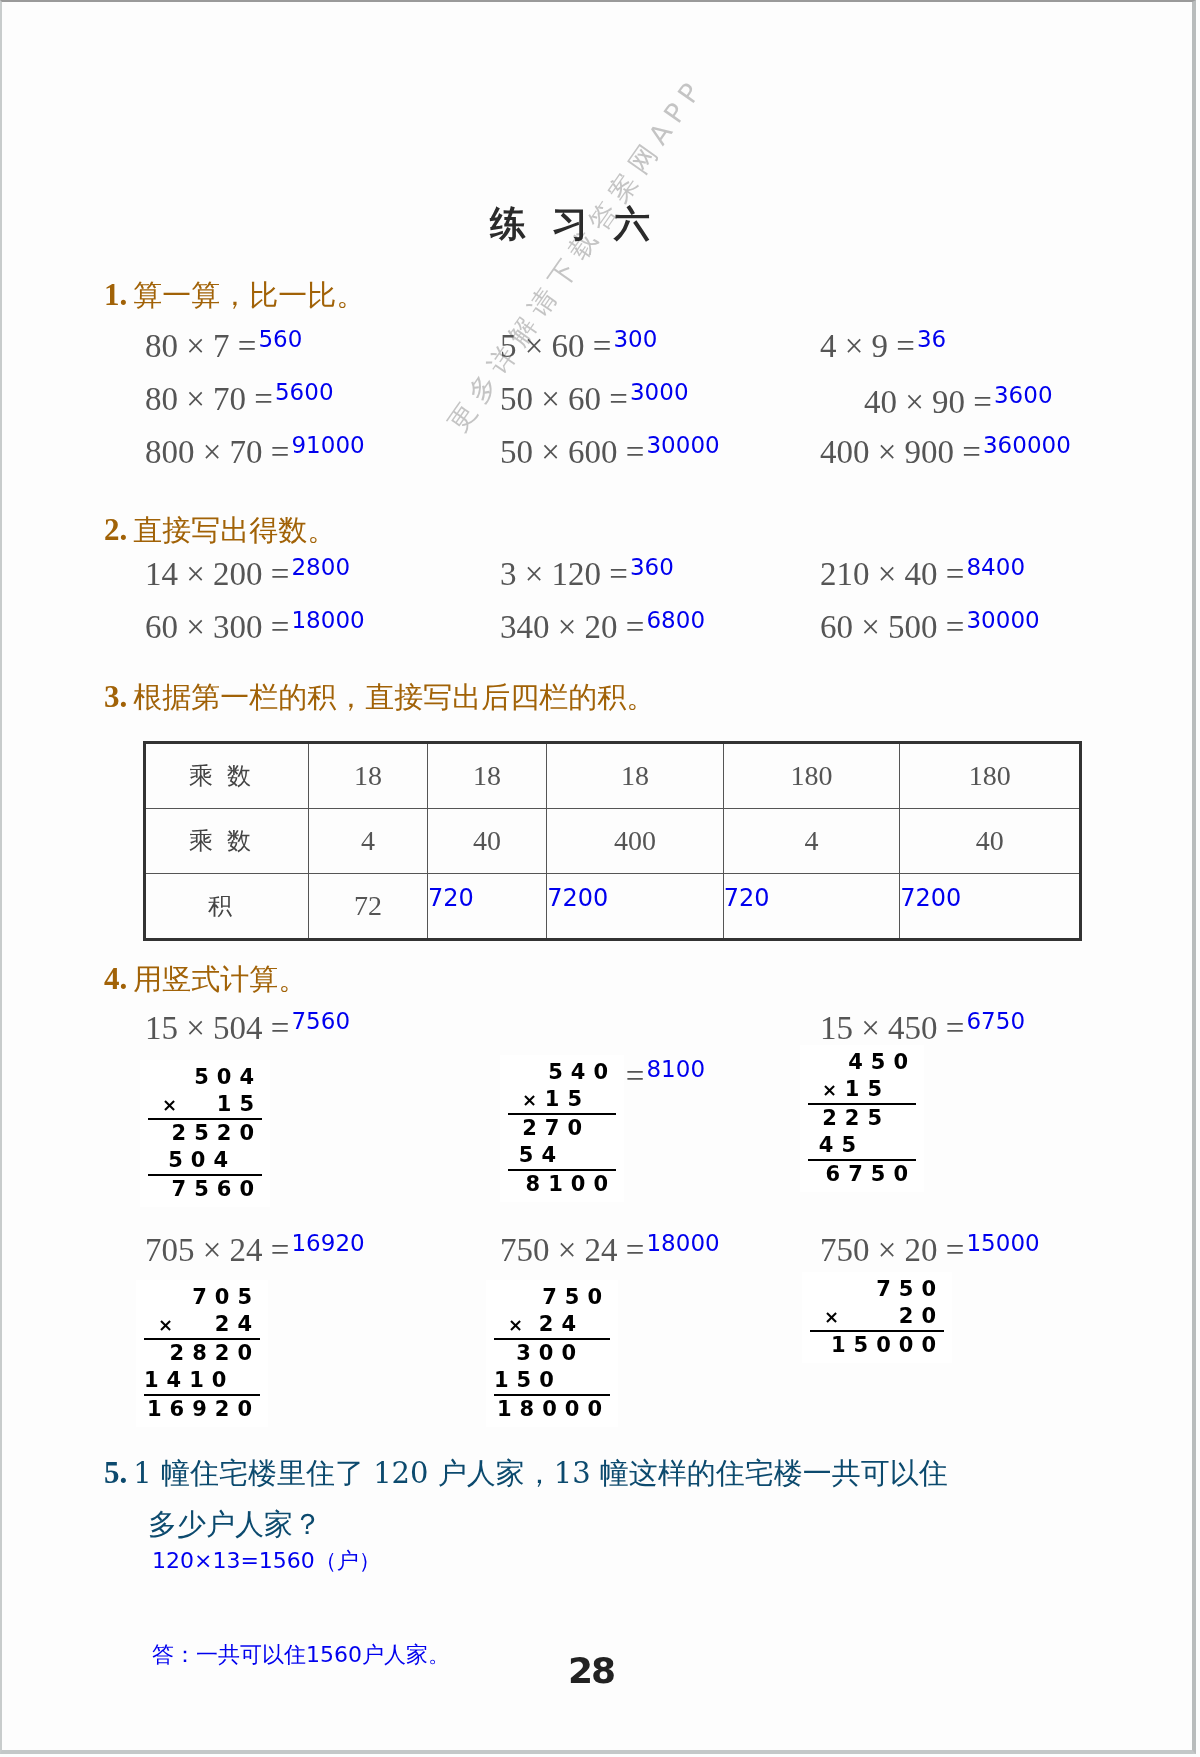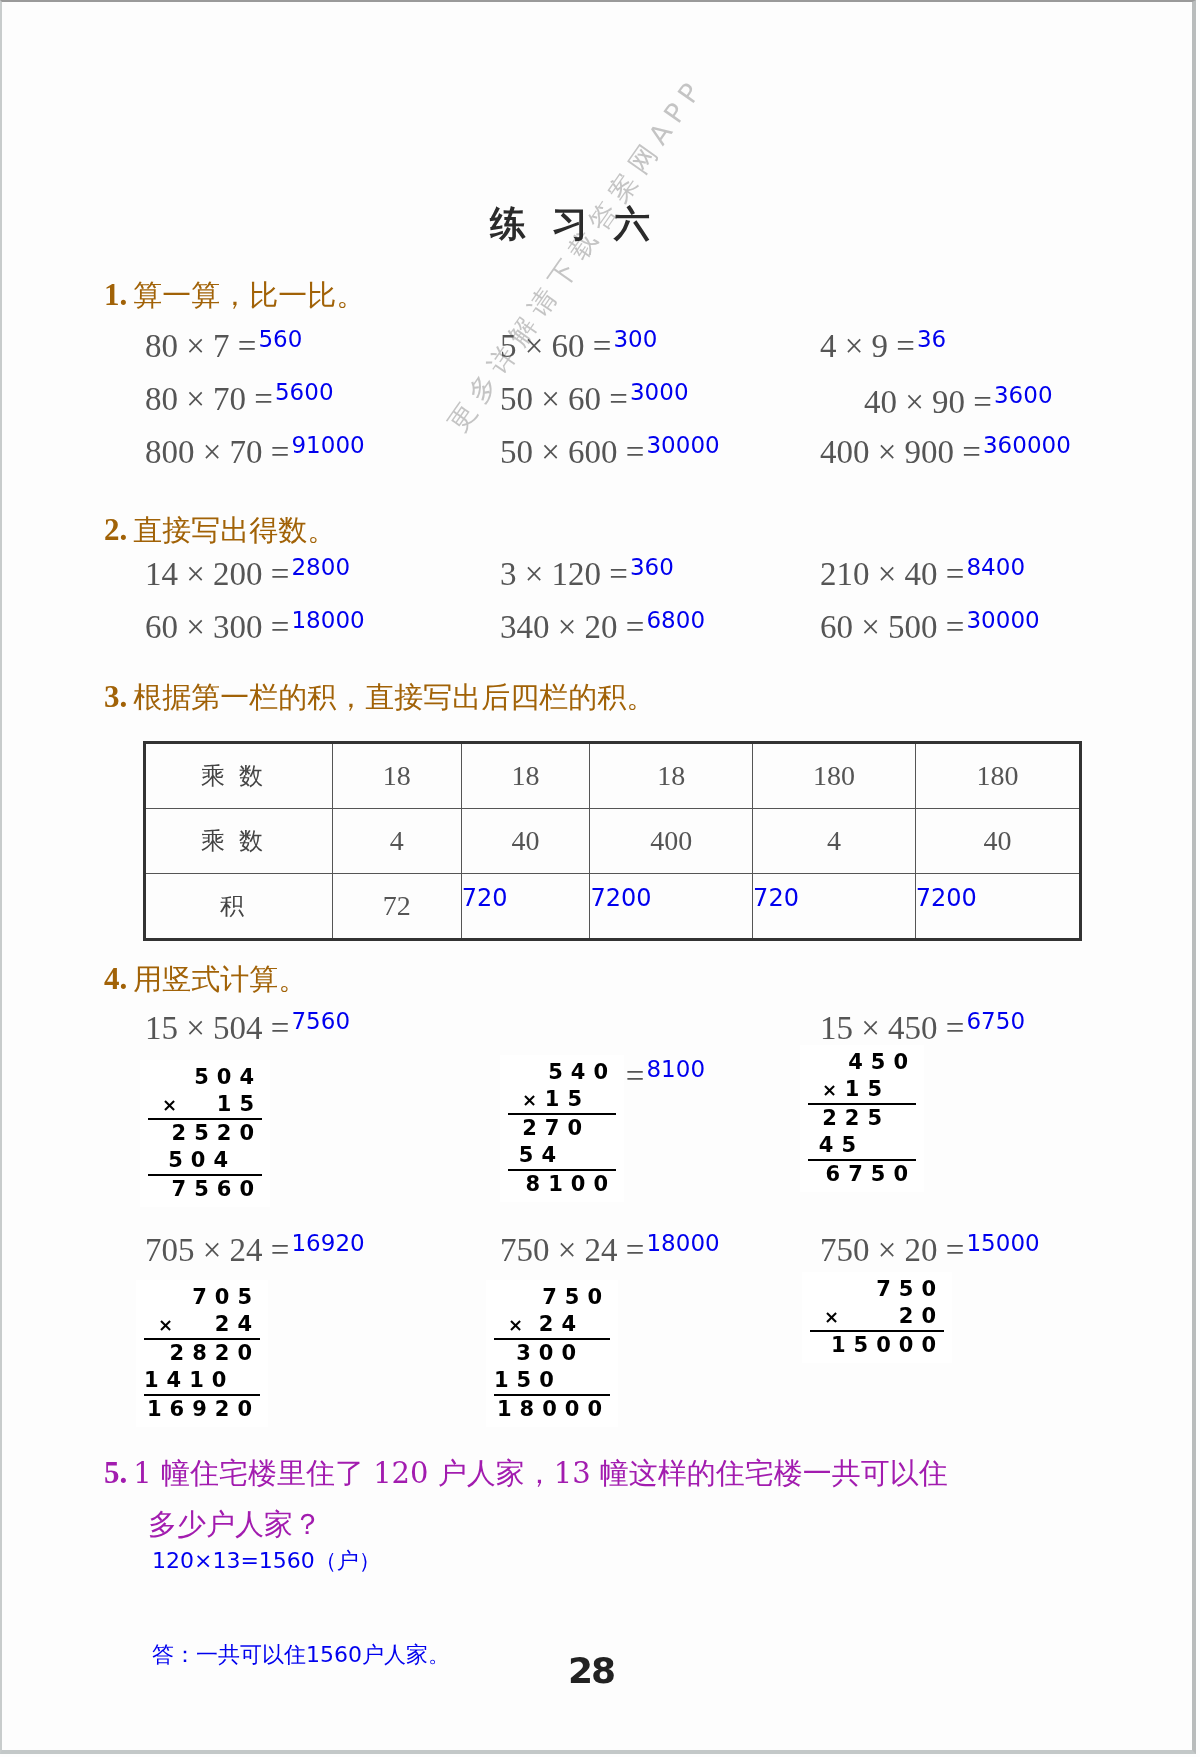--- a/index.html
+++ b/index.html
@@ -22,21 +22,21 @@
   .eq { font-family: "Liberation Serif", serif; font-size: 33px; color: #555; }
   .ans { font-family: "DejaVu Sans", sans-serif; font-size: 23px; color: #0000ee; }
   .eq .ans { margin-left: 2px; vertical-align: 10px; }
 
   table.prod {
     position: absolute; left: 143px; top: 741px; width: 939px; height: 200px;
     border-collapse: collapse; border: 3px solid #333;
   }
   table.prod td {
     border: 1.5px solid #555; text-align: center; vertical-align: middle;
-    font-family: "Liberation Serif", serif; font-size: 28px; color: #555; position: relative; padding: 12px;
+    font-family: "Liberation Serif", serif; font-size: 28px; color: #555; position: relative; padding: 0;
   }
   table.prod td.lbl { font-family: "DejaVu Serif", serif; font-size: 24px; color: #444; letter-spacing: 14px; width: 162px; }
   table.prod td.filled { vertical-align: top; text-align: right; }
   table.prod td.filled .ans { position: absolute; left: 0; top: 10px; font-size: 24px; }
 
   .vcalc {
     position: absolute; background: #fff;
     font-family: "DejaVu Sans", sans-serif; font-weight: bold; font-size: 21px;
     color: #000; letter-spacing: 8px; padding: 4px 8px;
   }
@@ -44,21 +44,21 @@
   .vcalc .rule { border-top: 2px solid #000; }
   .vcalc .times { position: absolute; left: 14px; top: 0; font-size: 18px; }
   .vcalc .shift1 { padding-right: 26px; }
 
   .pagenum { font-family: "DejaVu Sans", sans-serif; font-weight: bold; font-size: 36px; color: #222; letter-spacing: -2px; }
   .watermark {
     position: absolute; left: 440px; top: 418px; transform: rotate(-55deg); transform-origin: left top;
     font-family: "DejaVu Sans", sans-serif; font-size: 27px; color: rgba(150,150,150,0.55);
     letter-spacing: 8px; pointer-events: none;
   }
-  .q5 { font-family: "DejaVu Serif", serif; font-size: 29px; color: #a21caf; }
+  .q5 { font-family: "DejaVu Serif", serif; font-size: 29px; color: #0c4a6e; }
   .q5-ans { font-family: "DejaVu Sans", sans-serif; font-size: 22px; color: #0000ee; }
 </style>
 </head>
 <body>
 
 <div class="page-frame"></div>
 
 <div class="watermark">更多详解请下载答案网APP</div>
 
 <div class="abs title" style="left:490px; top:200px;">练习六</div>

